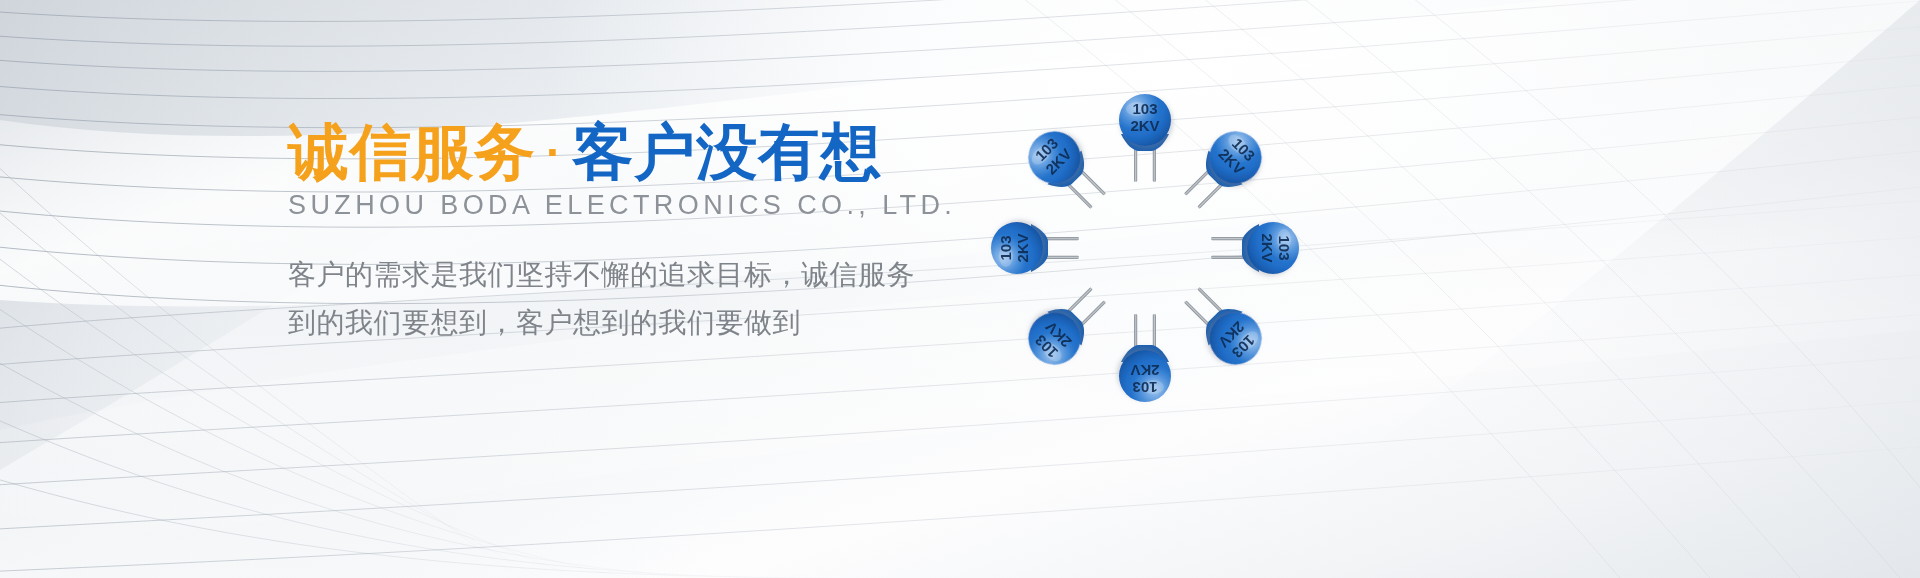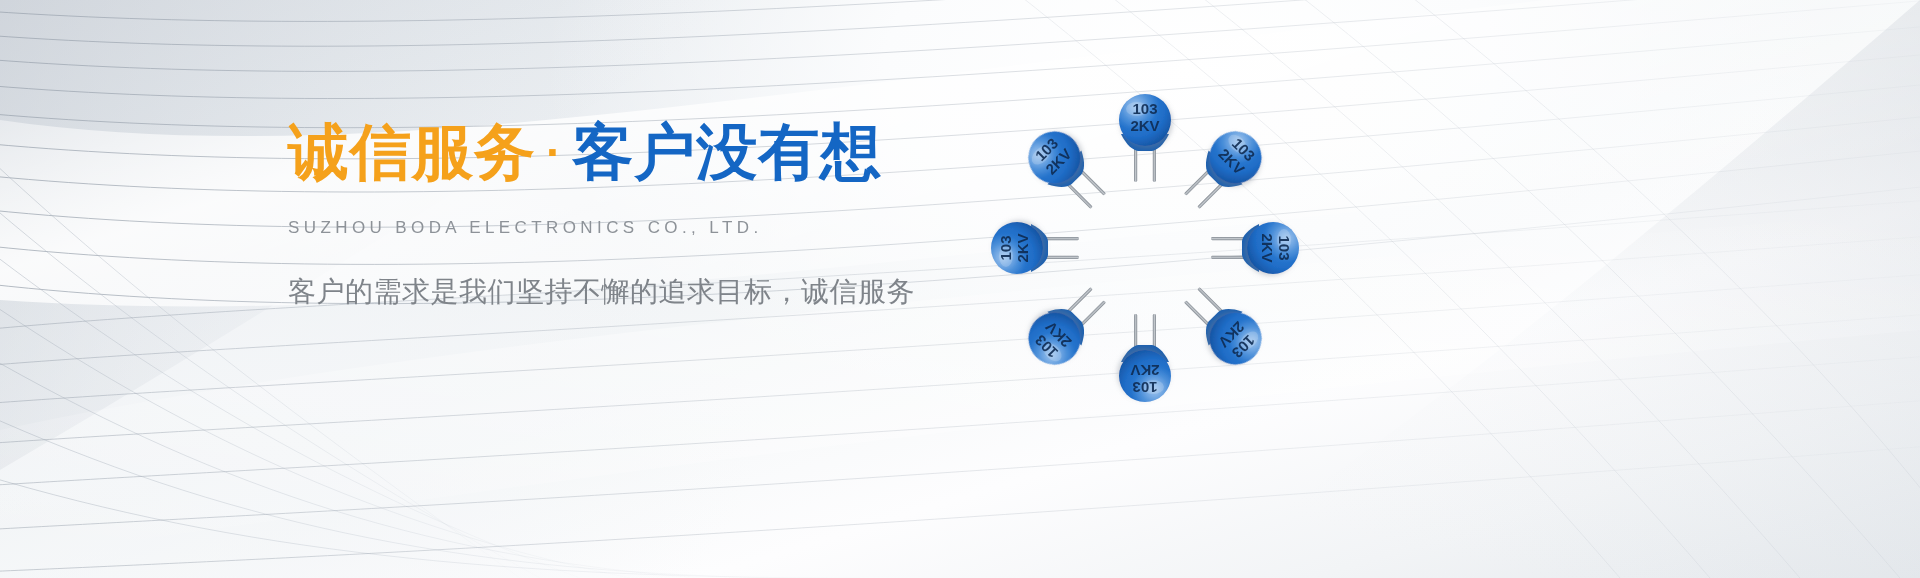--- a/index.html
+++ b/index.html
@@ -43,22 +43,22 @@
   .headline .h-orange { color:#f5a11b; }
   .headline .h-dot {
     color:#f5a11b;
     font-size:46px;
     padding:0 10px;
     vertical-align:5px;
   }
   .headline .h-blue { color:#1466c4; }
 
   .subtitle {
-    margin-top:32px;
-    font-size:17px;
+    margin-top:4px;
+    font-size:27px;
     font-weight:400;
     letter-spacing:4.4px;
     color:#8d9298;
     white-space:nowrap;
   }
 
   .paragraph {
     margin-top:30px;
     font-size:28px;
     line-height:1.72;
@@ -165,20 +165,21 @@
   <div class="copy">
 
     <h1 class="headline">
       <span class="h-orange">诚信服务</span><span class="h-dot">·</span><span class="h-blue">客户没有想</span>
     </h1>
 
     <div class="subtitle">SUZHOU BODA ELECTRONICS CO., LTD.</div>
 
     <div class="paragraph">
       <span class="p-line">客户的需求是我们坚持不懈的追求目标，诚信服务</span>
+      <span class="p-line">到的我们要想到，客户想到的我们要做到</span>
     </div>
   </div>
 
   <svg class="caps" viewBox="0 0 420 420">
     <defs>
       <radialGradient id="capBody" cx="0.34" cy="0.28" r="0.82">
         <stop offset="0%" stop-color="#5b9ce4"></stop>
         <stop offset="32%" stop-color="#2d7cd3"></stop>
         <stop offset="68%" stop-color="#1f6cc6"></stop>
         <stop offset="100%" stop-color="#14509c"></stop>

